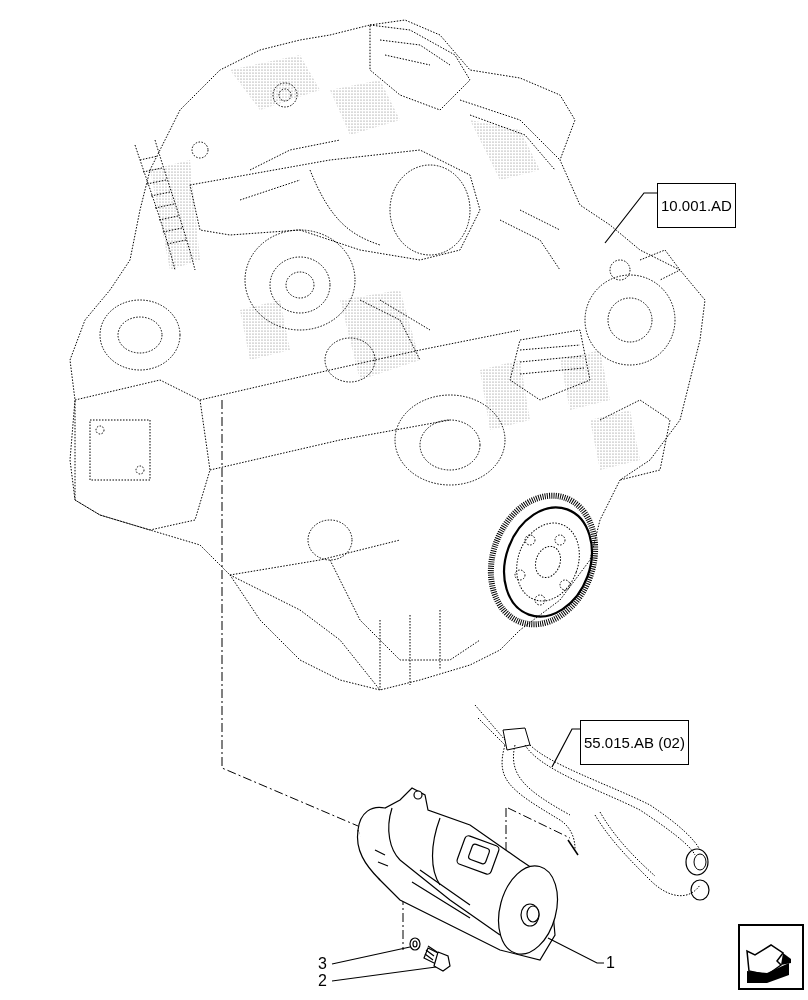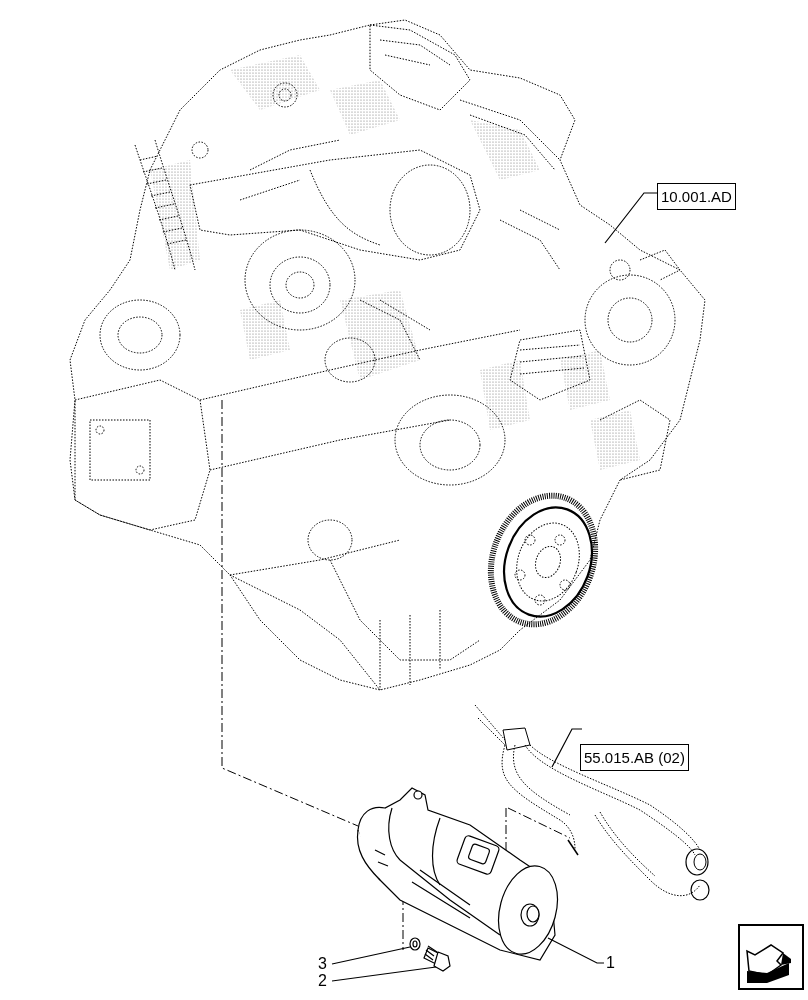--- a/index.html
+++ b/index.html
@@ -1,20 +1,20 @@
 <!DOCTYPE html>
 <html><head>
   <meta charset="utf-8">
   <style>
     html, body { margin:0; padding:0; background:#ffffff; }
     body { width:808px; height:1000px; position:relative; overflow:hidden; font-family:"Liberation Sans", sans-serif; color:#000; }
     #canvas { position:absolute; left:0; top:0; width:808px; height:1000px; }
     .ref-box {
       position:absolute; background:#fff; border:1.3px solid #000; font-size:15px; line-height:17px;
-      padding:4px 3px; white-space:nowrap; font-family:"Liberation Sans", sans-serif; cursor:pointer;
+      padding:13px 3px; white-space:nowrap; font-family:"Liberation Sans", sans-serif; cursor:pointer;
     }
     .callout { position:absolute; font-size:16px; line-height:16px; font-family:"Liberation Sans", sans-serif; }
     .nav-icon { position:absolute; left:737px; top:923px; width:68px; height:68px; cursor:pointer; }
   </style>
 </head>
 <body>
 
 <svg id="canvas" viewBox="0 0 808 1000" xmlns="http://www.w3.org/2000/svg">
   <defs>
     <pattern id="dots" width="3" height="3" patternUnits="userSpaceOnUse">
@@ -148,21 +148,21 @@
   <g fill="none" stroke="#000" stroke-width="1.2">
     <path d="M658,193 L644,193 L605,243"></path>
     <path d="M582,729 L572,729 L552,767"></path>
     <path d="M548,938 L597,963 L604,963"></path>
     <path d="M332,964 L410,947"></path>
     <path d="M332,981 L436,967"></path>
   </g>
 </svg>
 
 <div class="ref-box" style="left:657px; top:183px;">10.001.AD</div>
-<div class="ref-box" style="left:580px; top:744px;">55.015.AB (02)</div>
+<div class="ref-box" style="left:580px; top:720px;">55.015.AB (02)</div>
 
 <div class="callout" style="left:606px; top:955px;">1</div>
 <div class="callout" style="left:318px; top:973px;">2</div>
 <div class="callout" style="left:318px; top:956px;">3</div>
 
 <div class="nav-icon">
   <svg width="68" height="68" viewBox="0 0 68 68" xmlns="http://www.w3.org/2000/svg">
     <rect x="2" y="2" width="64" height="64" fill="#fff" stroke="#000" stroke-width="2"></rect>
     <path d="M12,48 L10,28 L18,32 L34,22 L46,30 L40,38 L44,42 L30,52 Z" fill="#fff" stroke="#000" stroke-width="1.5"></path>
     <path d="M10,48 L30,50 L30,60 L10,60 Z" fill="#000"></path>

